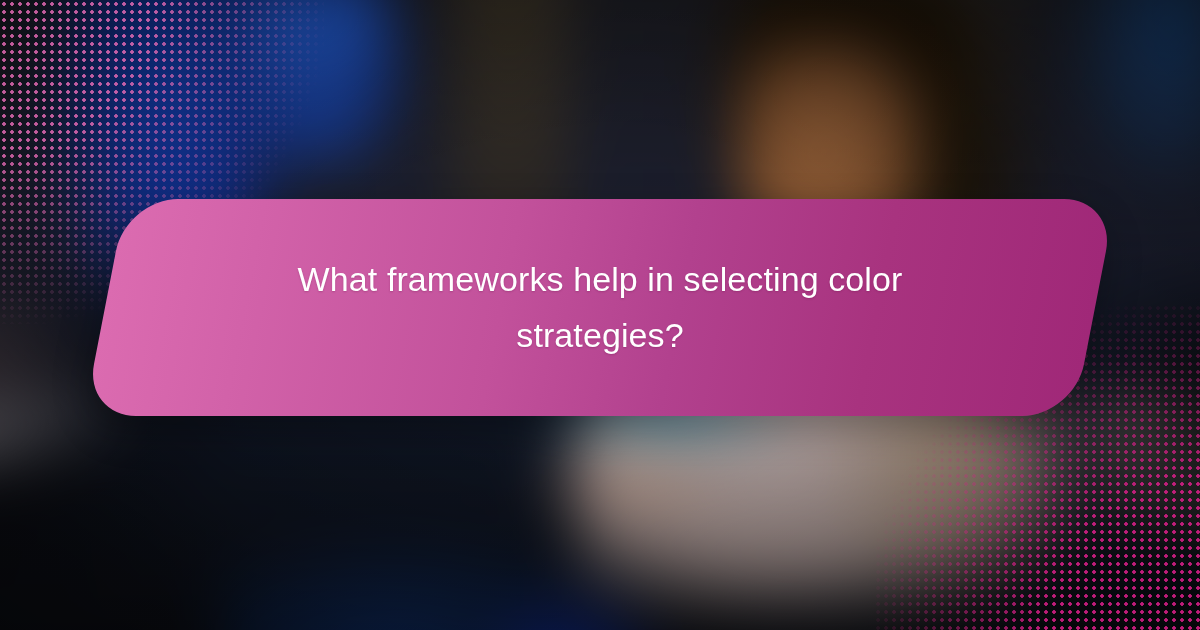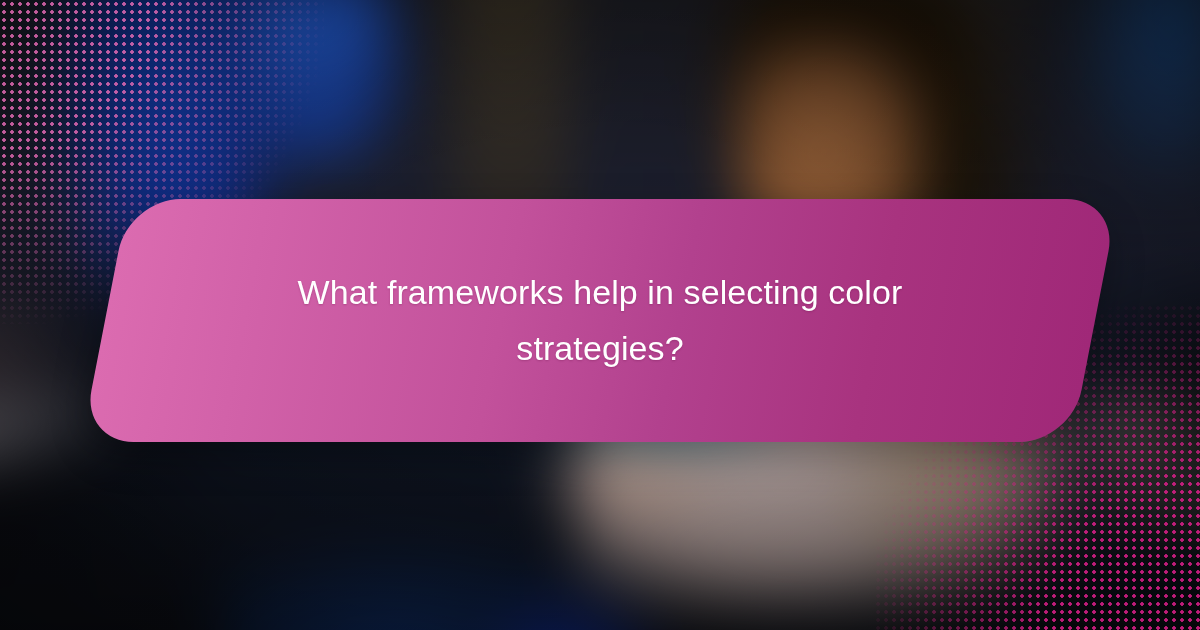--- a/index.html
+++ b/index.html
@@ -219,21 +219,21 @@
     -webkit-mask-image: radial-gradient(circle at 100% 100%, #000 0%, #000 34%, rgba(0,0,0,0) 74%);
     mask-image: radial-gradient(circle at 100% 100%, #000 0%, #000 34%, rgba(0,0,0,0) 74%);
   }
 
   
   .card-wrap {
     position: absolute;
     left: 105px;
     top: 199px;
     width: 990px;
-    height: 243px;
+    height: 217px;
   }
   .card {
     position: absolute;
     inset: 0;
     transform: skewX(-11deg);
     transform-origin: center center;
     border-radius: 52px;
     background: linear-gradient(90deg,
                 #db6bb0 0%,
                 #d262a9 14%,

